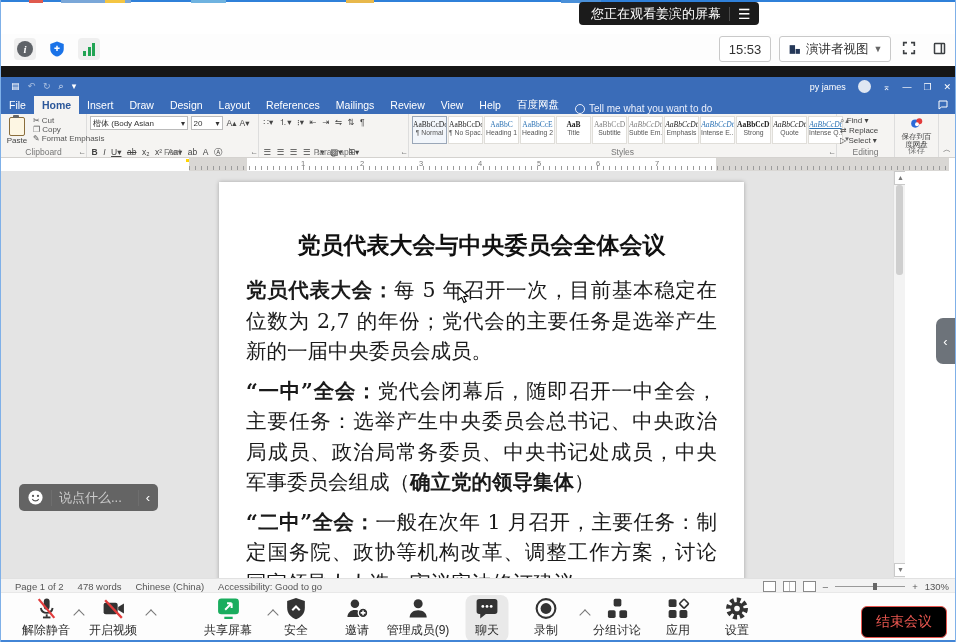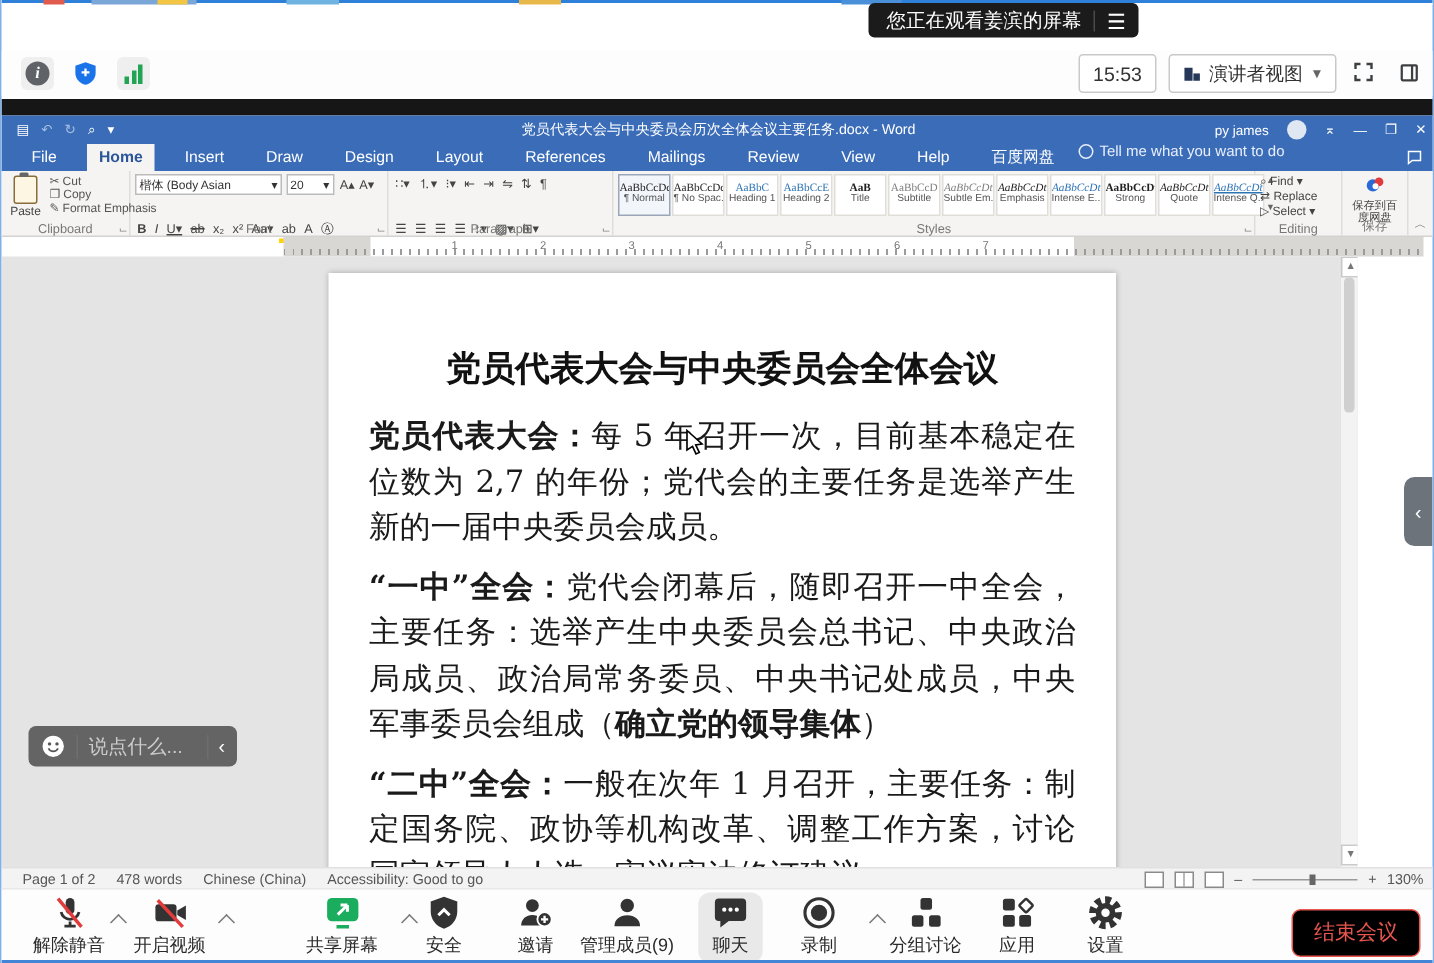--- a/index.html
+++ b/index.html
@@ -32,23 +32,23 @@
   .word-title{position:absolute;left:0;top:77px;width:956px;height:19px;background:#3a6cb8;color:#fff;
     display:flex;align-items:center;font-size:9.5px;}
   .qat{display:flex;gap:8px;margin-left:10px;align-items:center;}
   .qat span{font-size:9px;line-height:1;}
   .qat .dim{opacity:.55;}
   .wt-title{position:absolute;left:0;right:0;text-align:center;font-size:9.5px;color:#fff;pointer-events:none;}
   .wt-right{position:absolute;right:6px;top:0;height:19px;display:flex;align-items:center;gap:12px;font-size:9px;color:#fff;}
   .avatar{width:13px;height:13px;border-radius:50%;background:#dfe7f2;}
   .winctl{font-size:9px;}
   .tabrow{position:absolute;left:0;top:96px;width:956px;height:18px;background:#3a6cb8;display:flex;align-items:stretch;font-size:10.5px;color:#fff;}
-  .rtab{padding:0 8px;display:flex;align-items:center;cursor:default;margin-left:12px;}
+  .rtab{padding:0 8px;display:flex;align-items:center;cursor:default;}
   .rtab.active{background:#f5f4f2;color:#2b579a;font-weight:bold;}
-  .tellme{display:flex;align-items:flex-start;gap:4px;padding:0 8px;color:#e8eefc;font-size:10px;}
+  .tellme{display:flex;align-items:flex-end;gap:4px;padding:0 8px;color:#e8eefc;font-size:10px;}
   .bulb{width:8px;height:8px;border-radius:50%;border:1px solid #e8eefc;display:inline-block;}
   .tab-right{margin-left:auto;display:flex;align-items:center;padding-right:8px;}
   
   .ribbon{position:absolute;left:0;top:114px;width:956px;height:43px;background:#f5f4f2;border-bottom:1px solid #d4d2cf;display:flex;font-size:9px;color:#444;}
   .rgroup{position:relative;border-right:1px solid #ddd;box-sizing:border-box;padding:2px 3px 10px 3px;}
   .glabel{position:absolute;bottom:0;left:0;right:0;text-align:center;font-size:8.5px;color:#777;}
   .gl-launch{position:absolute;right:1px;bottom:0;font-size:7px;color:#888;}
   .paste{float:left;width:26px;text-align:center;margin-right:3px;}
   .clipicon{width:14px;height:17px;margin:1px auto 0;border:1.5px solid #8a6d3b;border-radius:2px;background:#fdf6e3;position:relative;}
   .clipicon:before{content:"";position:absolute;left:3px;top:-3px;width:6px;height:3px;background:#666;border-radius:1px;}
@@ -178,21 +178,20 @@
   <div class="blackstrip"></div>
 
   <div class="word-title">
     <div class="qat">
       <span>▤</span>
       <span class="dim">↶</span>
       <span class="dim">↻</span>
       <span>⌕</span>
       <span>▾</span>
     </div>
-    <div class="wt-title">党员代表大会与中央委员会历次全体会议主要任务.docx - Word</div>
     <div class="wt-right">
       <span>py james</span>
       <span class="avatar"></span>
       <span class="winctl">⌅</span>
       <span class="winctl">—</span>
       <span class="winctl">❐</span>
       <span class="winctl">✕</span>
     </div>
   </div>
 

